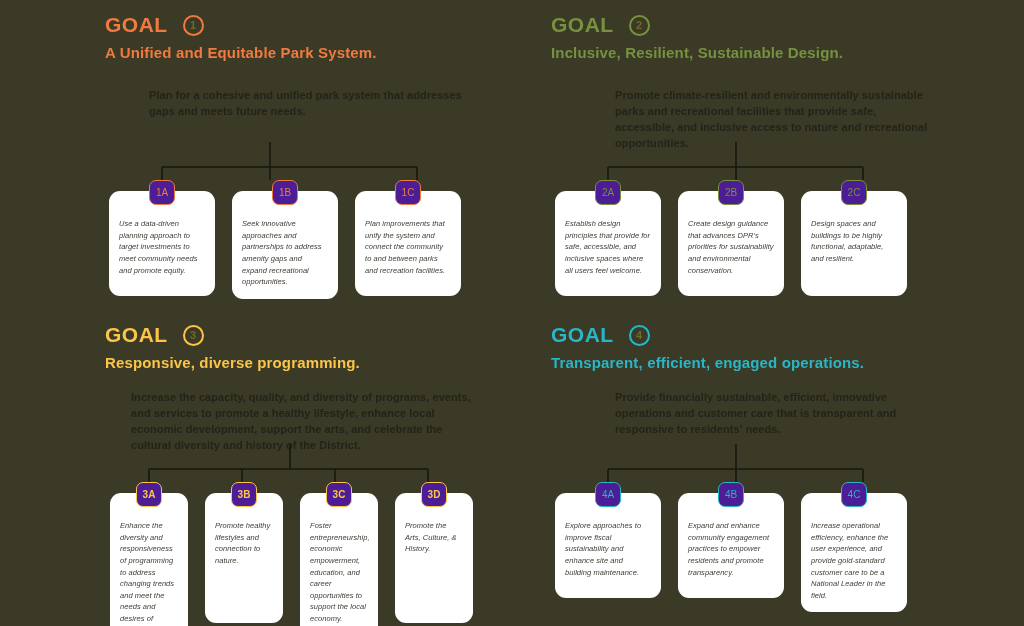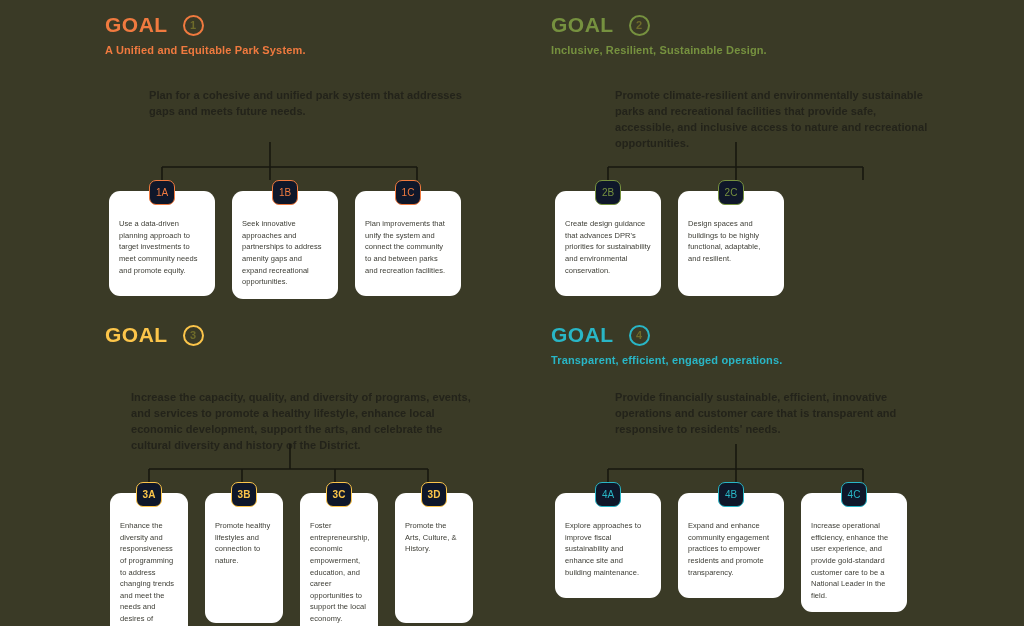--- a/index.html
+++ b/index.html
@@ -24,21 +24,21 @@
     font-size:21px; font-weight:bold; letter-spacing:.5px;
   }
   .goal-num {
     width:21px; height:21px; border-radius:50%;
     border:2.1px solid currentColor;
     display:flex; align-items:center; justify-content:center;
     font-size:11px; font-weight:bold; line-height:1;
   }
   .goal-num span { color:#6e6b2a; }
   .goal-sub {
-    margin-top:6px; font-size:11px; font-weight:bold; letter-spacing:.15px;
+    margin-top:6px; font-size:15px; font-weight:bold; letter-spacing:.15px;
   }
   .goal-desc {
     position:absolute; left:44px; top:76px; width:330px;
     font-size:11px; font-weight:bold; line-height:1.45;
     color:#23231a; letter-spacing:.05px;
   }
   .q2 .goal-desc, .q4 .goal-desc { left:64px; width:315px; }
   .q3 .goal-desc { left:26px; width:340px; top:68px; }
   .q4 .goal-desc { top:68px; }
 
@@ -71,33 +71,33 @@
     z-index:-1;
   }
   .q1 .card { min-height:105px; }
   .q2 .card { min-height:105px; }
   .q3 .card { min-height:130px; }
   .q4 .card { min-height:105px; }
 
   .badge {
     position:absolute; left:50%; top:0; transform:translateX(-50%);
     width:26px; height:25px; border-radius:7px;
-    background:#0f172a; border:1.5px solid var(--accent);
+    background:#4c1d95; border:1.5px solid var(--accent);
     display:flex; align-items:center; justify-content:center;
     font-size:10px; font-weight:500; color:var(--accent);
     z-index:3;
   }
 
   
   .q1 { --accent:#f07a3f; color:#f07a3f; }
   .q2 { --accent:#76913f; color:#76913f; }
   .q3 { --accent:#fcc54a; color:#fcc54a; }
   .q4 { --accent:#29b6c6; color:#29b6c6; }
 
-  .q1 .card, .q2 .card, .q3 .card, .q4 .card { color:#3d3d35; }
+  .q1 .card, .q2 .card, .q3 .card, .q4 .card { color:#3d3d35;font-style:italic; }
   .q3 .badge { font-weight:600; }
 </style>
 </head>
 <body>
 
 <div class="board">
 
   <div class="goal q1">
     <div class="goal-head">
       <div class="goal-word">GOAL</div>
@@ -141,37 +141,42 @@
     <div class="goal-desc">Promote climate-resilient and environmentally sustainable parks and recreational facilities that provide safe, accessible, and inclusive access to nature and recreational opportunities.</div>
     <svg class="conn">
       <line x1="185" y1="130" x2="185" y2="155"></line>
       <line x1="57" y1="155" x2="312" y2="155"></line>
       <line x1="57" y1="155" x2="57" y2="168"></line>
       <line x1="185" y1="155" x2="185" y2="168"></line>
       <line x1="312" y1="155" x2="312" y2="168"></line>
     </svg>
     <div class="cards" style="left:4px">
       <div class="card-wrap">
+        <div class="badge">2A</div>
+        <div class="card">Establish design principles that provide for safe, accessible, and inclusive spaces where all users feel welcome.</div>
+      </div>
+      <div class="card-wrap">
         <div class="badge">2B</div>
         <div class="card">Create design guidance that advances DPR's priorities for sustainability and environmental conservation.</div>
       </div>
       <div class="card-wrap">
         <div class="badge">2C</div>
         <div class="card">Design spaces and buildings to be highly functional, adaptable, and resilient.</div>
       </div>
     </div>
   </div>
 
   <div class="goal q3">
     <div class="goal-head">
       <div class="goal-word">GOAL</div>
       <div class="goal-num">
           <span>3</span>
         </div>
     </div>
+    <div class="goal-sub">Responsive, diverse programming.</div>
     <div class="goal-desc">Increase the capacity, quality, and diversity of programs, events, and services to promote a healthy lifestyle, enhance local economic development, support the arts, and celebrate the cultural diversity and history of the District.</div>
     <svg class="conn">
       <line x1="185" y1="122" x2="185" y2="147"></line>
       <line x1="44" y1="147" x2="323" y2="147"></line>
       <line x1="44" y1="147" x2="44" y2="160"></line>
       <line x1="137" y1="147" x2="137" y2="160"></line>
       <line x1="230" y1="147" x2="230" y2="160"></line>
       <line x1="323" y1="147" x2="323" y2="160"></line>
     </svg>
     <div class="cards" style="left:5px">

